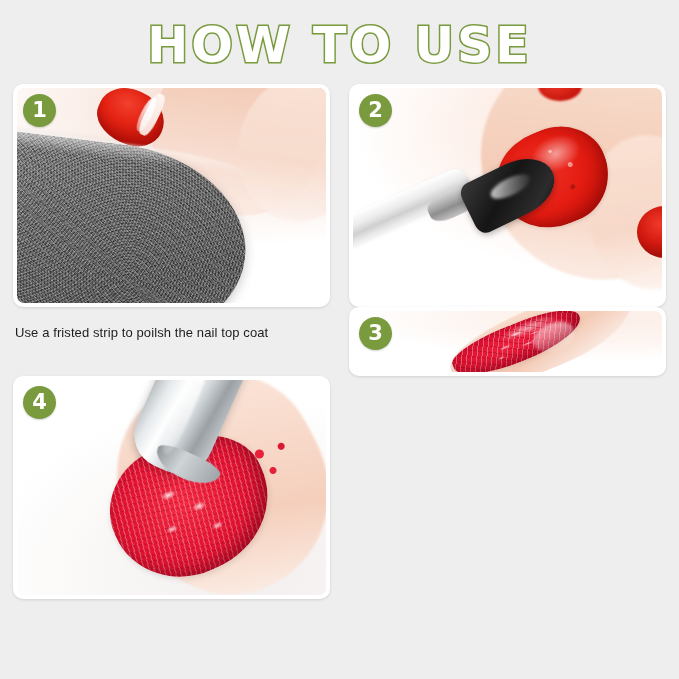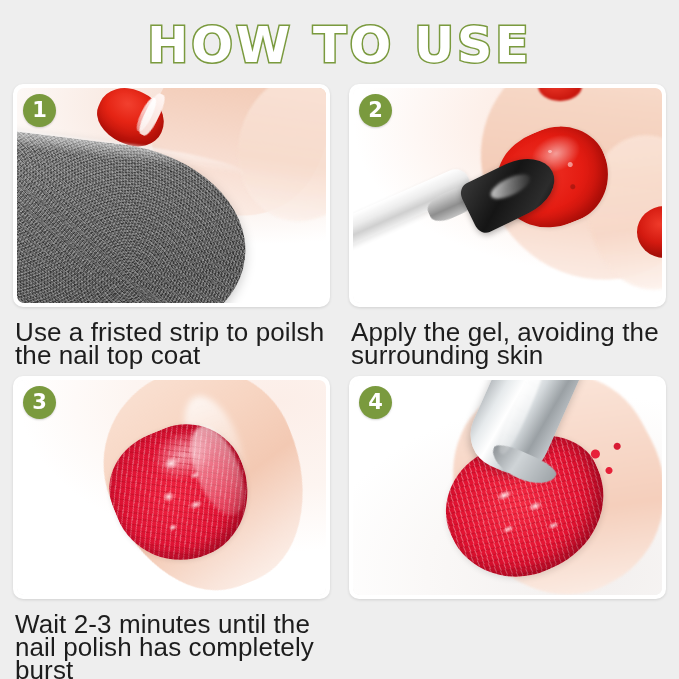--- a/index.html
+++ b/index.html
@@ -90,21 +90,21 @@
     z-index: 5;
     box-shadow: 0 1px 2px rgba(0,0,0,0.18);
   }
 
   
   .caption {
     position: absolute;
     top: 14px;
     left: 2px;
     right: 0;
-    font-size: 26px;
+    font-size: 13px;
     line-height: 23px;
     color: #1d1d1d;
     letter-spacing: 0.1px;
   }
 
   
   .p1-bg {
     position: absolute; inset: 0;
     background:
       radial-gradient(130% 90% at 78% 8%, #f7ddd2 0%, #f7e2d8 22%, #fbf1ec 48%, #ffffff 72%),
@@ -466,23 +466,20 @@
         <div class="p2-brush"></div>
         <div class="p2-brush-hl"></div>
       </div>
       <div class="badge">2</div>
     </div>
   </div>
 
   <div class="cell-cap">
     <div class="caption">Use a fristed strip to poilsh the nail top coat</div>
   </div>
-  <div class="cell-cap">
-    <div class="caption">Apply the gel, avoiding the surrounding skin</div>
-  </div>
 
   <div class="cell-photo">
     <div class="photo">
       <div class="photo-inner">
         <div class="p3-bg"></div>
         <div class="p3-finger"></div>
         <div class="p3-finger-hl"></div>
         <div class="p3-polish"></div>
         <div class="p3-gaps"></div>
         <div class="p3-glossedge"></div>
@@ -500,17 +497,14 @@
         <div class="p4-polish-gaps"></div>
         <div class="p4-chips"></div>
         <div class="p4-tool"></div>
         <div class="p4-tool-tip"></div>
         <div class="p4-tool-hl"></div>
       </div>
       <div class="badge">4</div>
     </div>
   </div>
 
-  <div class="cell-cap">
-    <div class="caption">Wait 2-3 minutes until the nail polish has completely burst</div>
-  </div>
 
 </div>
 
 </body></html>

